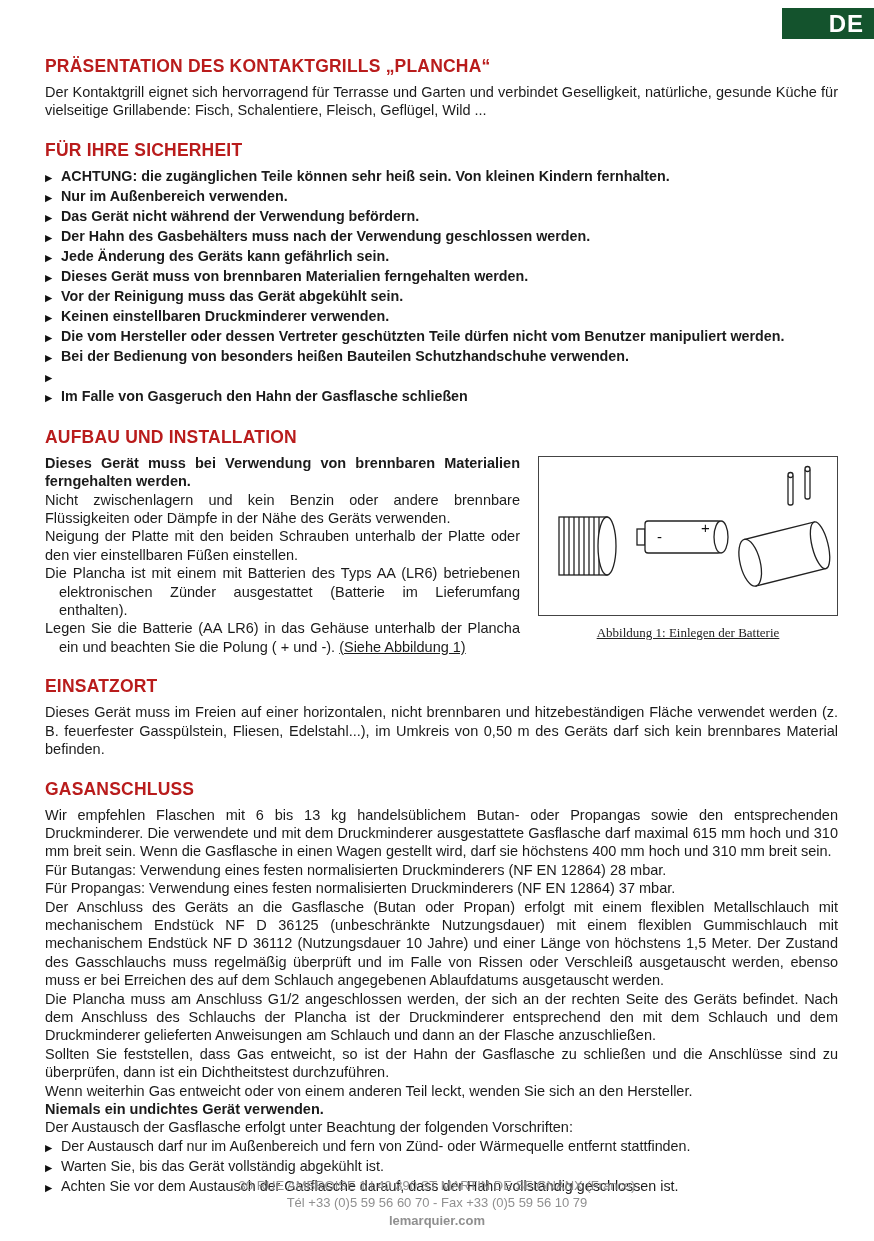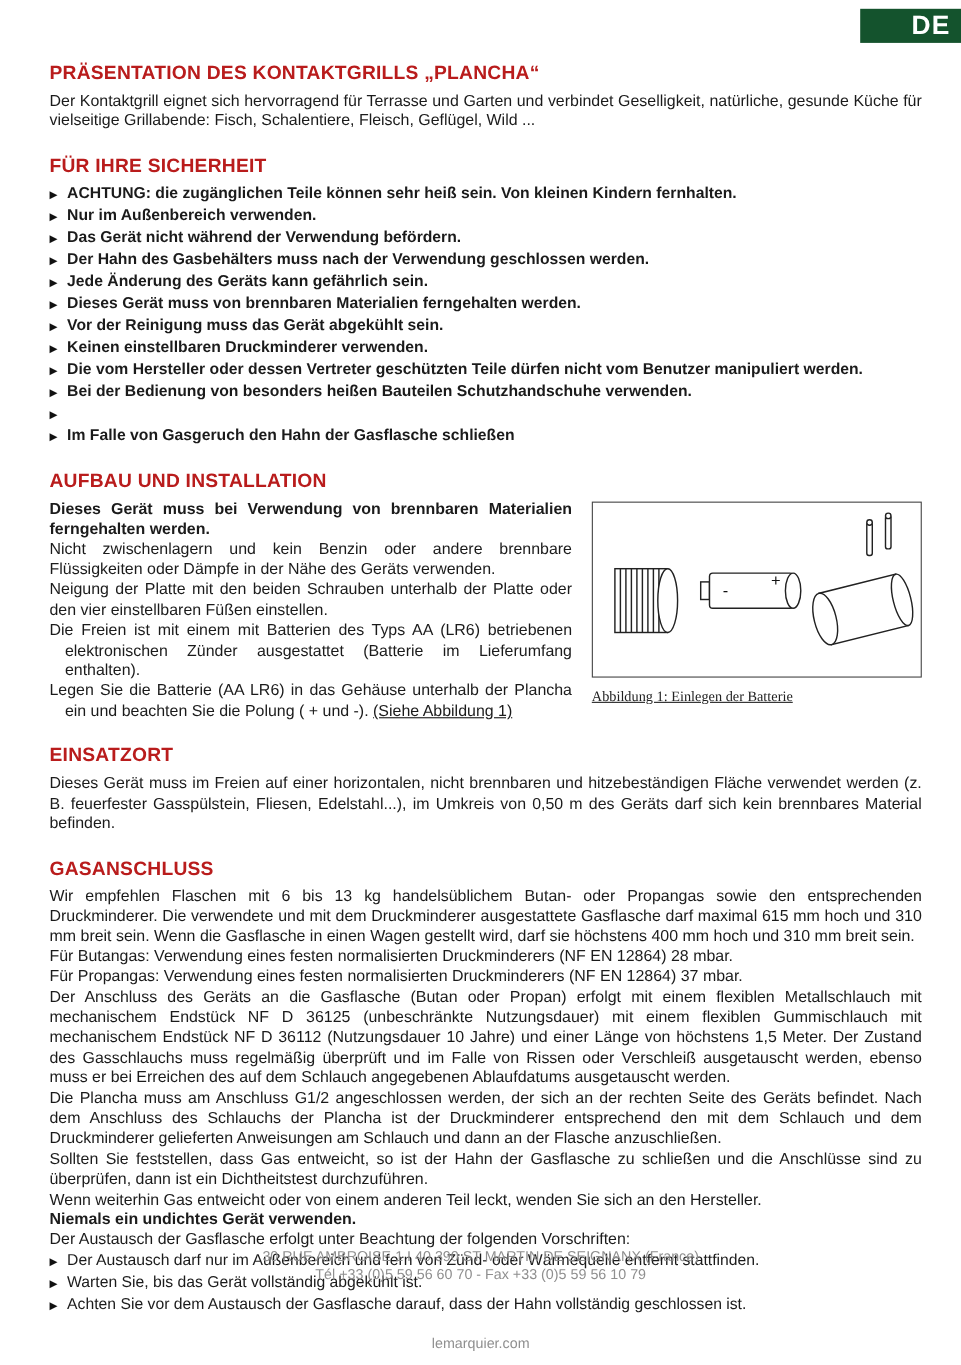--- a/index.html
+++ b/index.html
@@ -52,28 +52,28 @@
   }
   .figure-box {
     width:300px; height:160px;
     border:1px solid #444; background:#fff;
     display:flex; align-items:center; justify-content:center;
   }
   .figure-caption {
     font-family:"Liberation Serif", serif;
     font-size:13px; color:#222;
     text-decoration:underline;
-    text-align:left; margin-top:9px;
+    text-align:center; margin-top:9px;
   }
   .footer {
     position:absolute; left:0; right:0; bottom:12px;
     text-align:center;
     color:#8f8f8f; font-size:13px; line-height:17.5px;
   }
-  .footer .site { font-weight:normal;margin-top:44px; }
+  .footer .site { font-weight:bold; }
 </style>
 </head>
 <body>
 
 <div class="lang-badge">DE</div>
 
 <div class="content">
 
   <section>
     <h2>PRÄSENTATION DES KONTAKTGRILLS „PLANCHA“</h2>
@@ -172,21 +172,21 @@
             <circle cx="266.5" cy="10" r="2.5"></circle>
           </g>
         </svg>
       </div>
       <div class="figure-caption">Abbildung 1: Einlegen der Batterie</div>
     </div>
 
     <p class="bold">Dieses Gerät muss bei Verwendung von brennbaren Materialien ferngehalten werden.</p>
     <p>Nicht zwischenlagern und kein Benzin oder andere brennbare Flüssigkeiten oder Dämpfe in der Nähe des Geräts verwenden.</p>
     <p>Neigung der Platte mit den beiden Schrauben unterhalb der Platte oder den vier einstellbaren Füßen einstellen.</p>
-    <p class="hang">Die Freien ist mit einem mit Batterien des Typs AA (LR6) betriebenen elektronischen Zünder ausgestattet (Batterie im Lieferumfang enthalten).</p>
+    <p class="hang">Die Plancha ist mit einem mit Batterien des Typs AA (LR6) betriebenen elektronischen Zünder ausgestattet (Batterie im Lieferumfang enthalten).</p>
     <p class="hang"><span>Legen Sie die Batterie (AA LR6) in das Gehäuse unterhalb der Plancha ein und beachten Sie die Polung ( + und -). </span><span class="underline">(Siehe Abbildung 1)</span></p>
   </section>
 
   <section>
     <h2>EINSATZORT</h2>
     <p>Dieses Gerät muss im Freien auf einer horizontalen, nicht brennbaren und hitzebeständigen Fläche verwendet werden (z. B. feuerfester Gasspülstein, Fliesen, Edelstahl...), im Umkreis von 0,50 m des Geräts darf sich kein brennbares Material befinden.</p>
   </section>
 
   <section>
     <h2>GASANSCHLUSS</h2>

